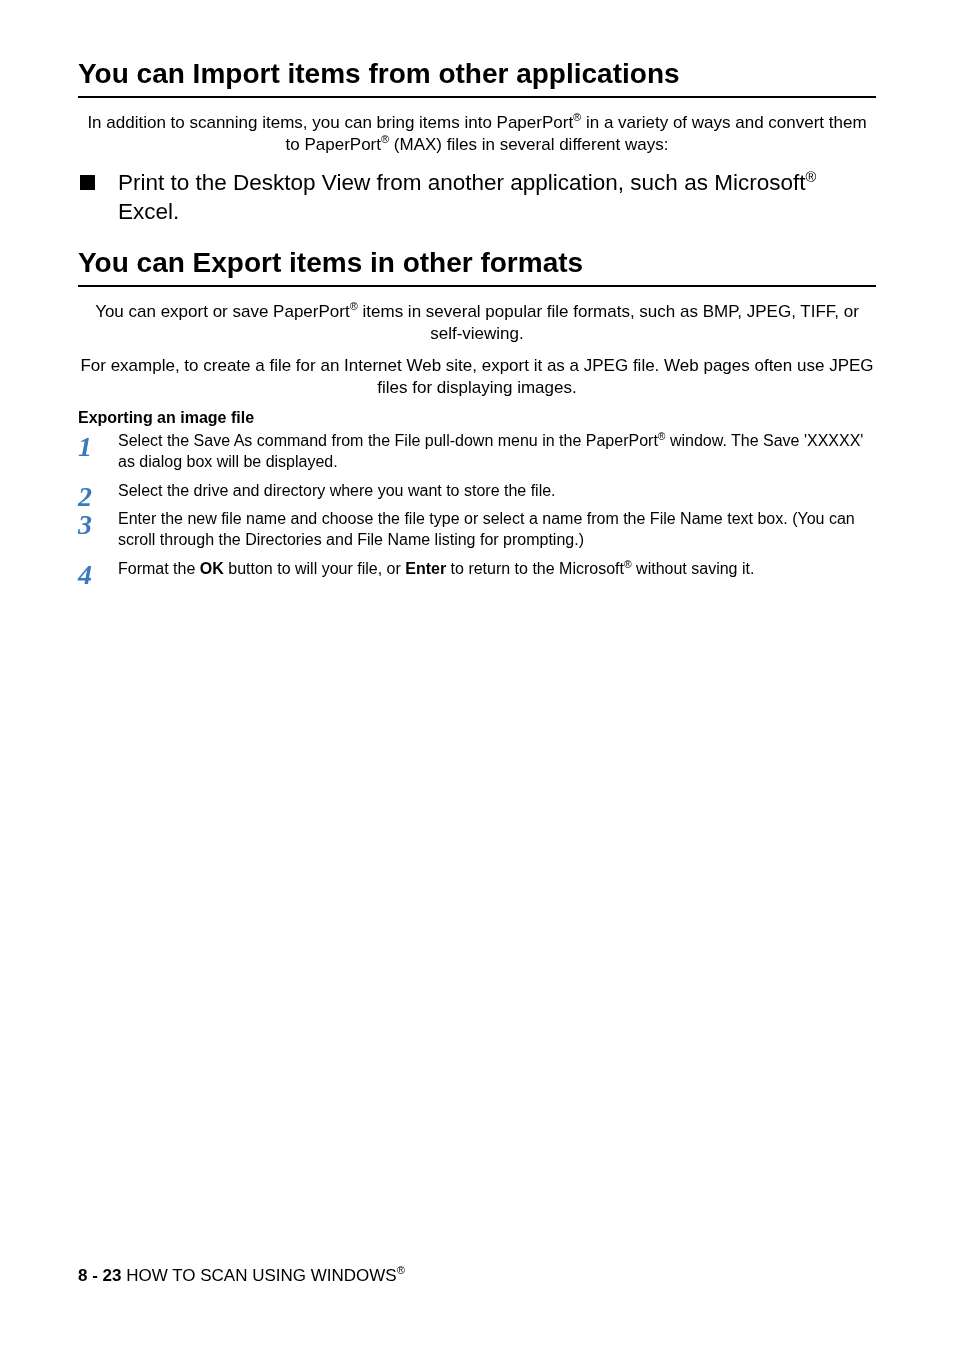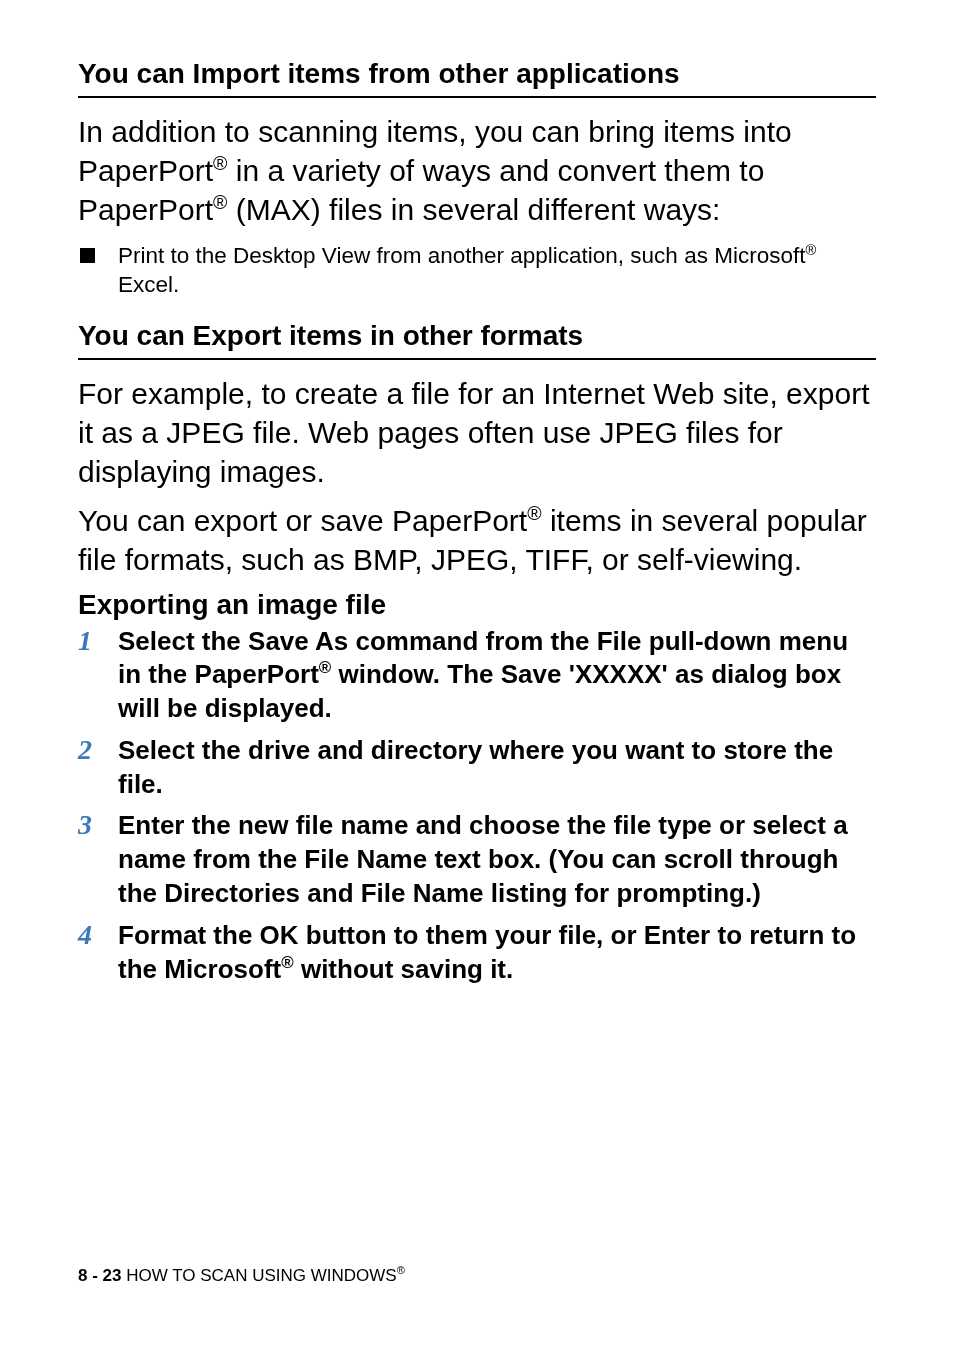--- a/index.html
+++ b/index.html
@@ -17,23 +17,24 @@
     position: relative;
   }
   .h1 {
     font-size: 28px;
     font-weight: bold;
     border-bottom: 2px solid #000;
     padding-bottom: 6px;
     margin-bottom: 14px;
   }
   .body-text {
-    font-size: 30px;
+    font-size: 17px;
     line-height: 1.3;
     margin-bottom: 10px;
+    text-align: center;
   }
   .sup { font-size: 0.65em; vertical-align: super; line-height: 0; }
   .bullet-list {
     list-style: none;
     margin-top: 12px;
     margin-bottom: 20px;
   }
   .bullet-list li {
     font-size: 22.5px;
     line-height: 1.3;
@@ -44,38 +45,37 @@
   .bullet-list li::before {
     content: "";
     position: absolute;
     left: 2px;
     top: 7px;
     width: 15px;
     height: 15px;
     background: #000;
   }
   .h2 {
-    font-size: 28px;
+    font-size: 16px;
     font-weight: bold;
     margin-top: 6px;
     margin-bottom: 4px;
   }
   .step-list {
     list-style: none;
     counter-reset: step;
     margin-top: 2px;
   }
   .step-list li {
-    font-size: 26px;
+    font-size: 16px;
     line-height: 1.3;
     padding-left: 40px;
     position: relative;
     margin-bottom: 8px;
     counter-increment: step;
-    font-weight: bold;
   }
   .step-list li::before {
     content: counter(step);
     position: absolute;
     left: 0;
     top: -2px;
     font-family: "Times New Roman", Times, serif;
     font-weight: bold;
     font-style: italic;
     font-size: 28px;
@@ -101,40 +101,40 @@
   </p>
 
   <ul class="bullet-list">
     <li>
       <span>Print to the Desktop View from another application, such as Microsoft</span><span class="sup">®</span><span> Excel.</span>
     </li>
   </ul>
 
   <div class="h1">You can Export items in other formats</div>
 
-  <p class="body-text">For example, to create a file for an Internet Web site, export it as a JPEG file. Web pages often use JPEG files for displaying images.</p>
-
   <p class="body-text">
     <span>You can export or save PaperPort</span><span class="sup">®</span><span> items in several popular file formats, such as BMP, JPEG, TIFF, or self-viewing.</span>
   </p>
+
+  <p class="body-text">For example, to create a file for an Internet Web site, export it as a JPEG file. Web pages often use JPEG files for displaying images.</p>
 
   <div class="h2">Exporting an image file</div>
 
   <ol class="step-list">
     <li>
       <span>Select the Save As command from the File pull-down menu in the PaperPort</span><span class="sup">®</span><span> window. The Save 'XXXXX' as dialog box will be displayed.</span>
     </li>
     <li>
       <span>Select the drive and directory where you want to store the file.</span>
     </li>
     <li>
       <span>Enter the new file name and choose the file type or select a name from the File Name text box. (You can scroll through the Directories and File Name listing for prompting.)</span>
     </li>
     <li>
-      <span>Format the </span><strong>OK</strong><span> button to them your file, or </span><strong>Enter</strong><span> to return to the Microsoft</span><span class="sup">®</span><span> without saving it.</span>
+      <span>Format the </span><strong>OK</strong><span> button to will your file, or </span><strong>Enter</strong><span> to return to the Microsoft</span><span class="sup">®</span><span> without saving it.</span>
     </li>
   </ol>
 
   <div class="footer">
     <span class="page-num">8 - 23</span><span>   HOW TO SCAN USING WINDOWS</span><span class="sup">®</span>
   </div>
 
 </div>
 
 </body></html>

